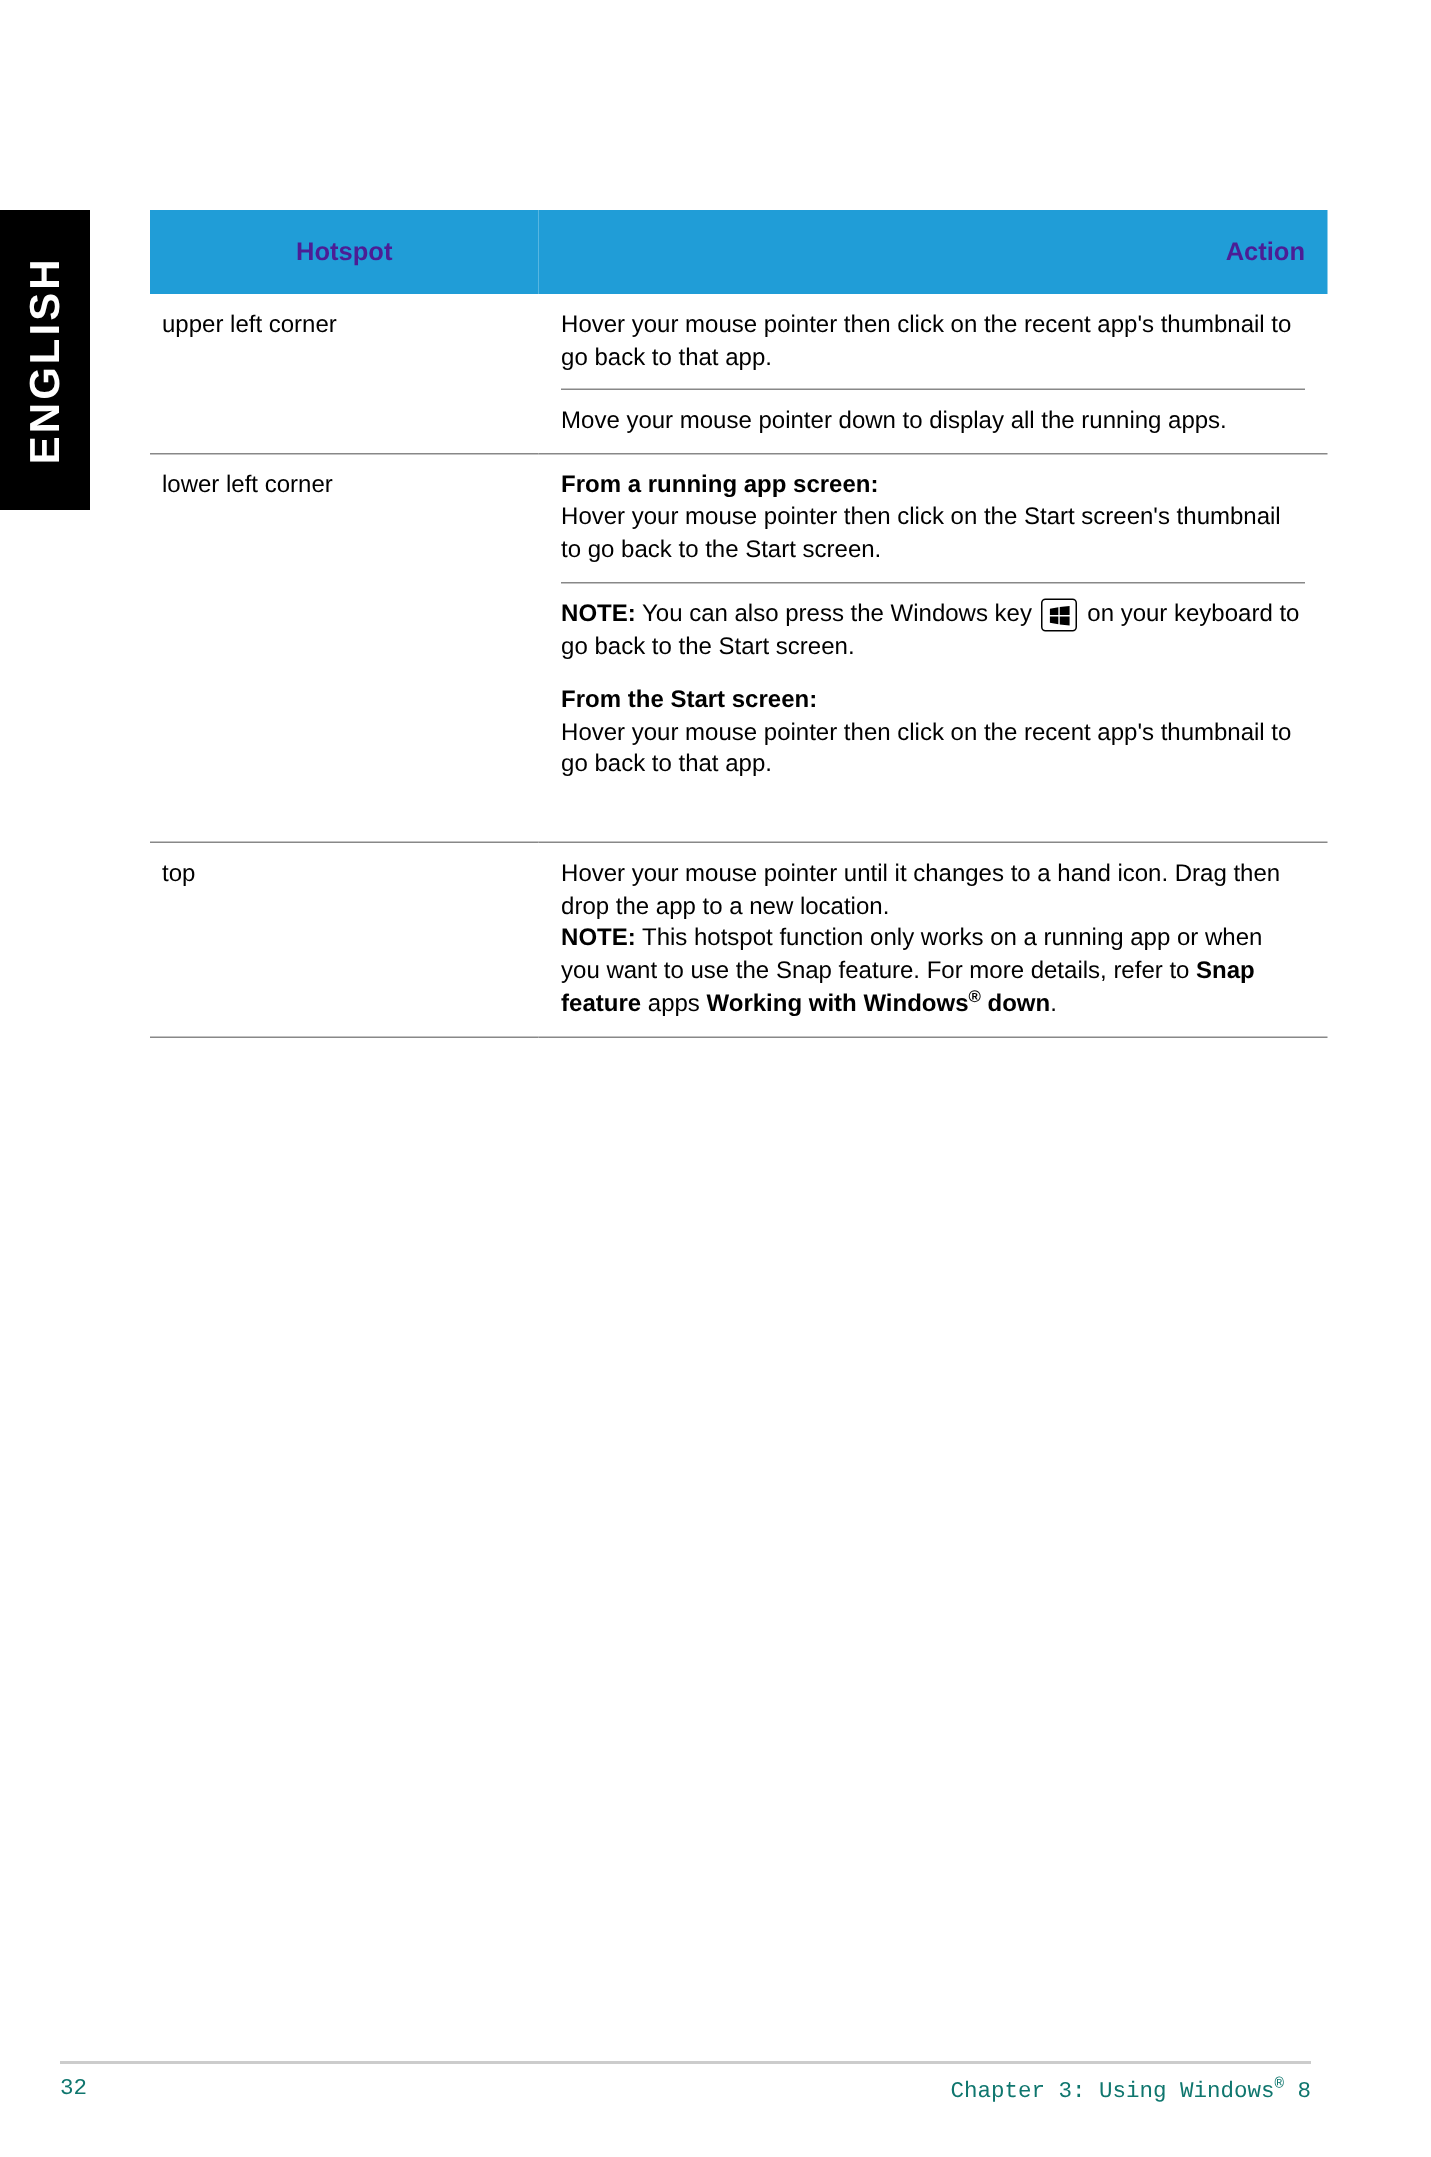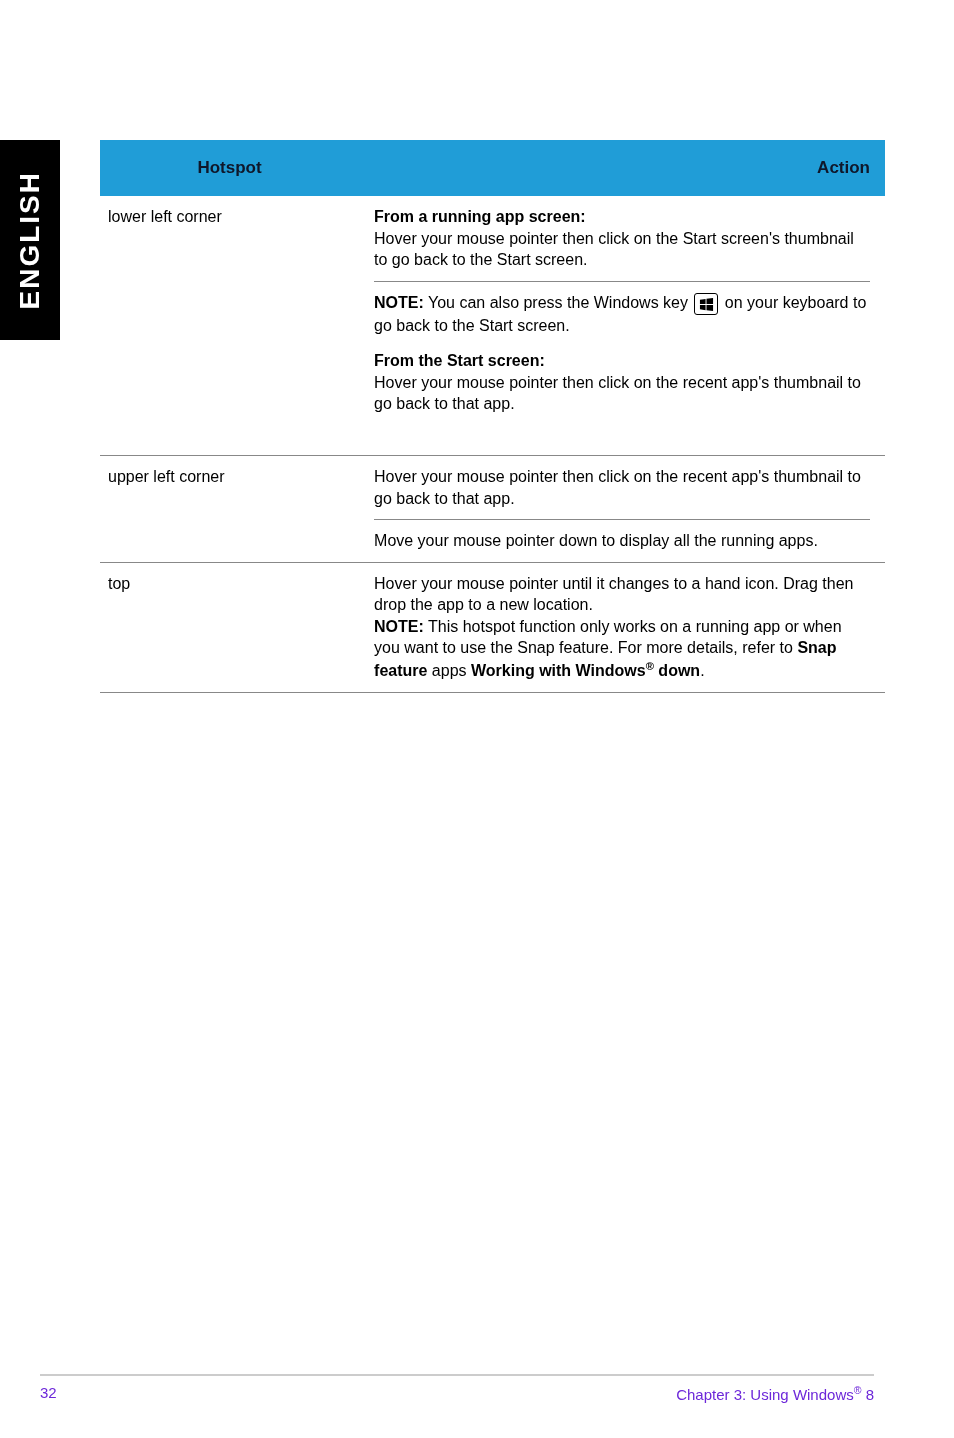--- a/index.html
+++ b/index.html
@@ -41,21 +41,21 @@
       left: 100px;
       top: 140px;
       width: 785px;
     }
     table {
       width: 100%;
       border-collapse: collapse;
     }
     th {
       background: #209dd7;
-      color: #0f172a;
+      color: #4c1d95;
       font-weight: bold;
       font-size: 17px;
       padding: 18px 15px;
       text-align: center;
     }
     th.hotspot-header {
       width: 33%;
     }
     th.action-header {
       width: 67%;
@@ -104,21 +104,22 @@
     .footer {
       position: absolute;
       bottom: 35px;
       left: 40px;
       right: 80px;
       border-top: 2px solid #ccc;
       padding-top: 8px;
       display: flex;
       justify-content: space-between;
       font-size: 15px;
-      color: #6d28d9;
+      color: #0f766e;
+      font-family: Liberation Mono, monospace;
     }
     sup {
       font-size: 0.7em;
     }
   </style>
 </head>
 <body>
 
 <div class="side-tab">
   <span>ENGLISH</span>
@@ -127,42 +128,42 @@
 <div class="content">
   <table>
     <thead>
       <tr>
         <th class="hotspot-header">Hotspot</th>
         <th class="action-header">Action</th>
       </tr>
     </thead>
     <tbody>
       <tr class="row-border">
+        <td class="hotspot-cell">upper left corner</td>
+        <td class="action-cell">
+          <div class="inner-border">Hover your mouse pointer then click on the recent app's thumbnail to go back to that app.</div>
+          <div>Move your mouse pointer down to display all the running apps.</div>
+        </td>
+      </tr>
+      <tr class="row-border">
         <td class="hotspot-cell">lower left corner</td>
         <td class="action-cell">
           <div class="inner-border">
             <div class="bold">From a running app screen:</div>
             <div>Hover your mouse pointer then click on the Start screen's thumbnail to go back to the Start screen.</div>
           </div>
           <div style="padding-bottom:14px;">
             <span class="bold">NOTE:</span><span>  You can also press the Windows key </span><span class="win-key"><svg width="15" height="15" viewBox="0 0 16 16">
                   <path d="M1 3 L7 2 L7 7.5 L1 7.5 Z M8 1.8 L15 1 L15 7.5 L8 7.5 Z M1 8.5 L7 8.5 L7 14 L1 13 Z M8 8.5 L15 8.5 L15 15 L8 14.2 Z" fill="#000"></path>
                 </svg></span><span> on your keyboard to go back to the Start screen.</span>
           </div>
           <div style="padding-bottom:30px;">
             <div class="bold">From the Start screen:</div>
             <div>Hover your mouse pointer then click on the recent app's thumbnail to go back to that app.</div>
           </div>
-        </td>
-      </tr>
-      <tr class="row-border">
-        <td class="hotspot-cell">upper left corner</td>
-        <td class="action-cell">
-          <div class="inner-border">Hover your mouse pointer then click on the recent app's thumbnail to go back to that app.</div>
-          <div>Move your mouse pointer down to display all the running apps.</div>
         </td>
       </tr>
       <tr class="row-border">
         <td class="hotspot-cell">top</td>
         <td class="action-cell">
           <div>Hover your mouse pointer until it changes to a hand icon. Drag then drop the app to a new location.</div>
           <div>
             <span class="bold">NOTE:</span><span>  This hotspot function only works on a running app or when you want to use the Snap feature. For more details, refer to </span><span class="bold">Snap feature</span><span> apps </span><span class="bold">Working with Windows</span><sup class="bold">®</sup><span class="bold"> down</span><span>.</span>
           </div>
         </td>

